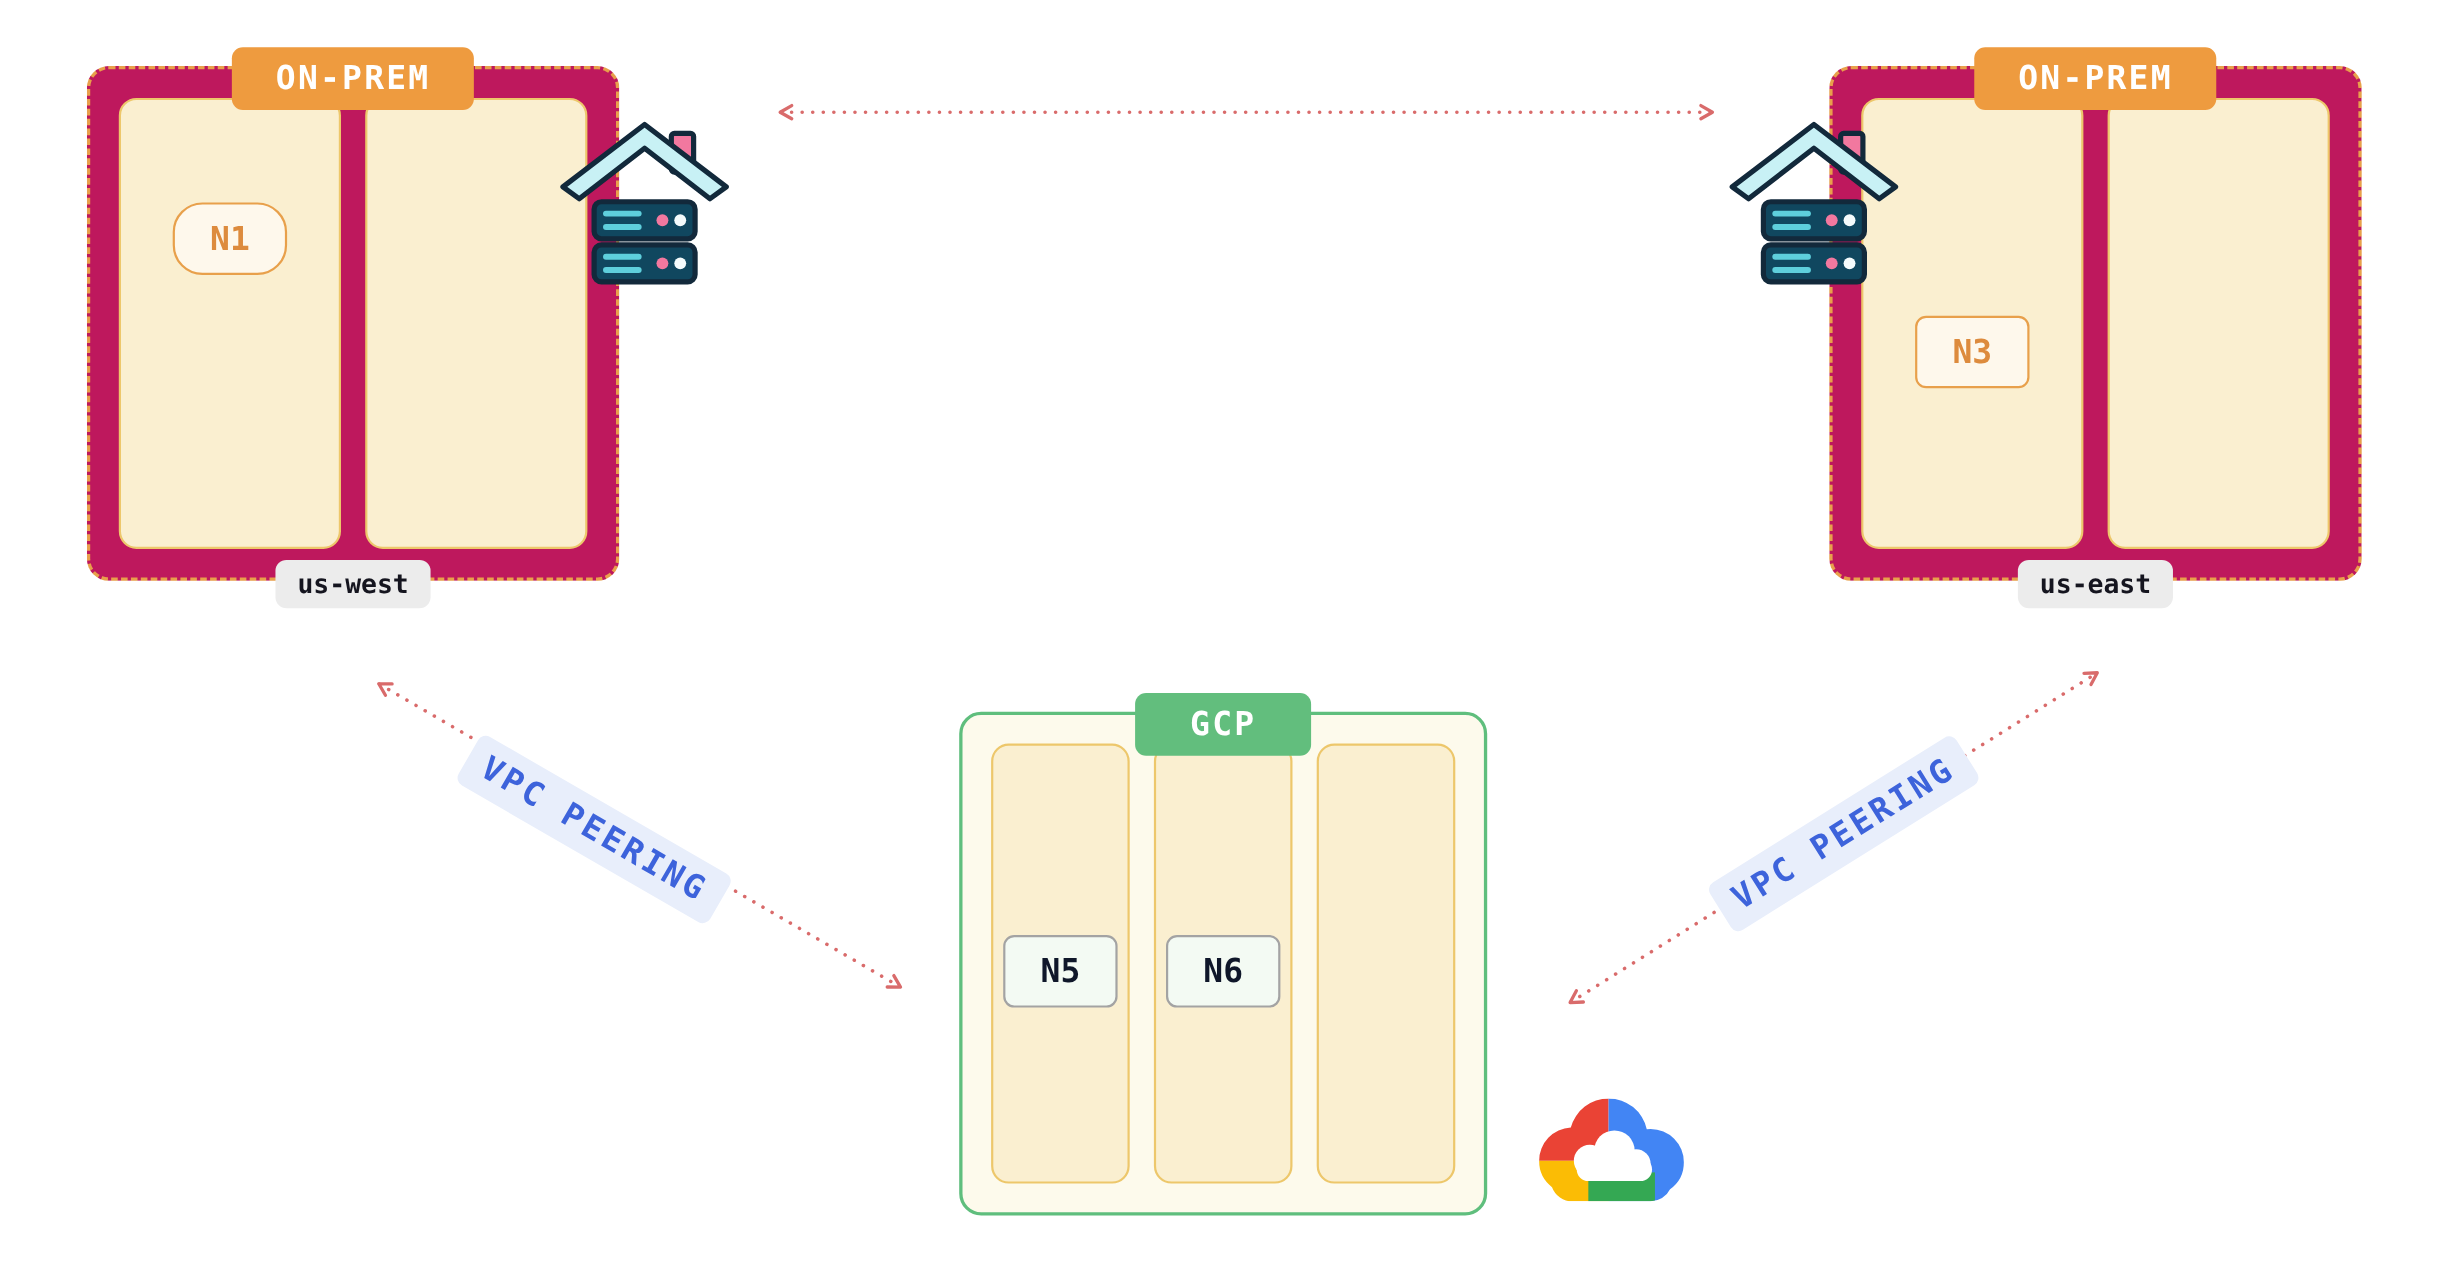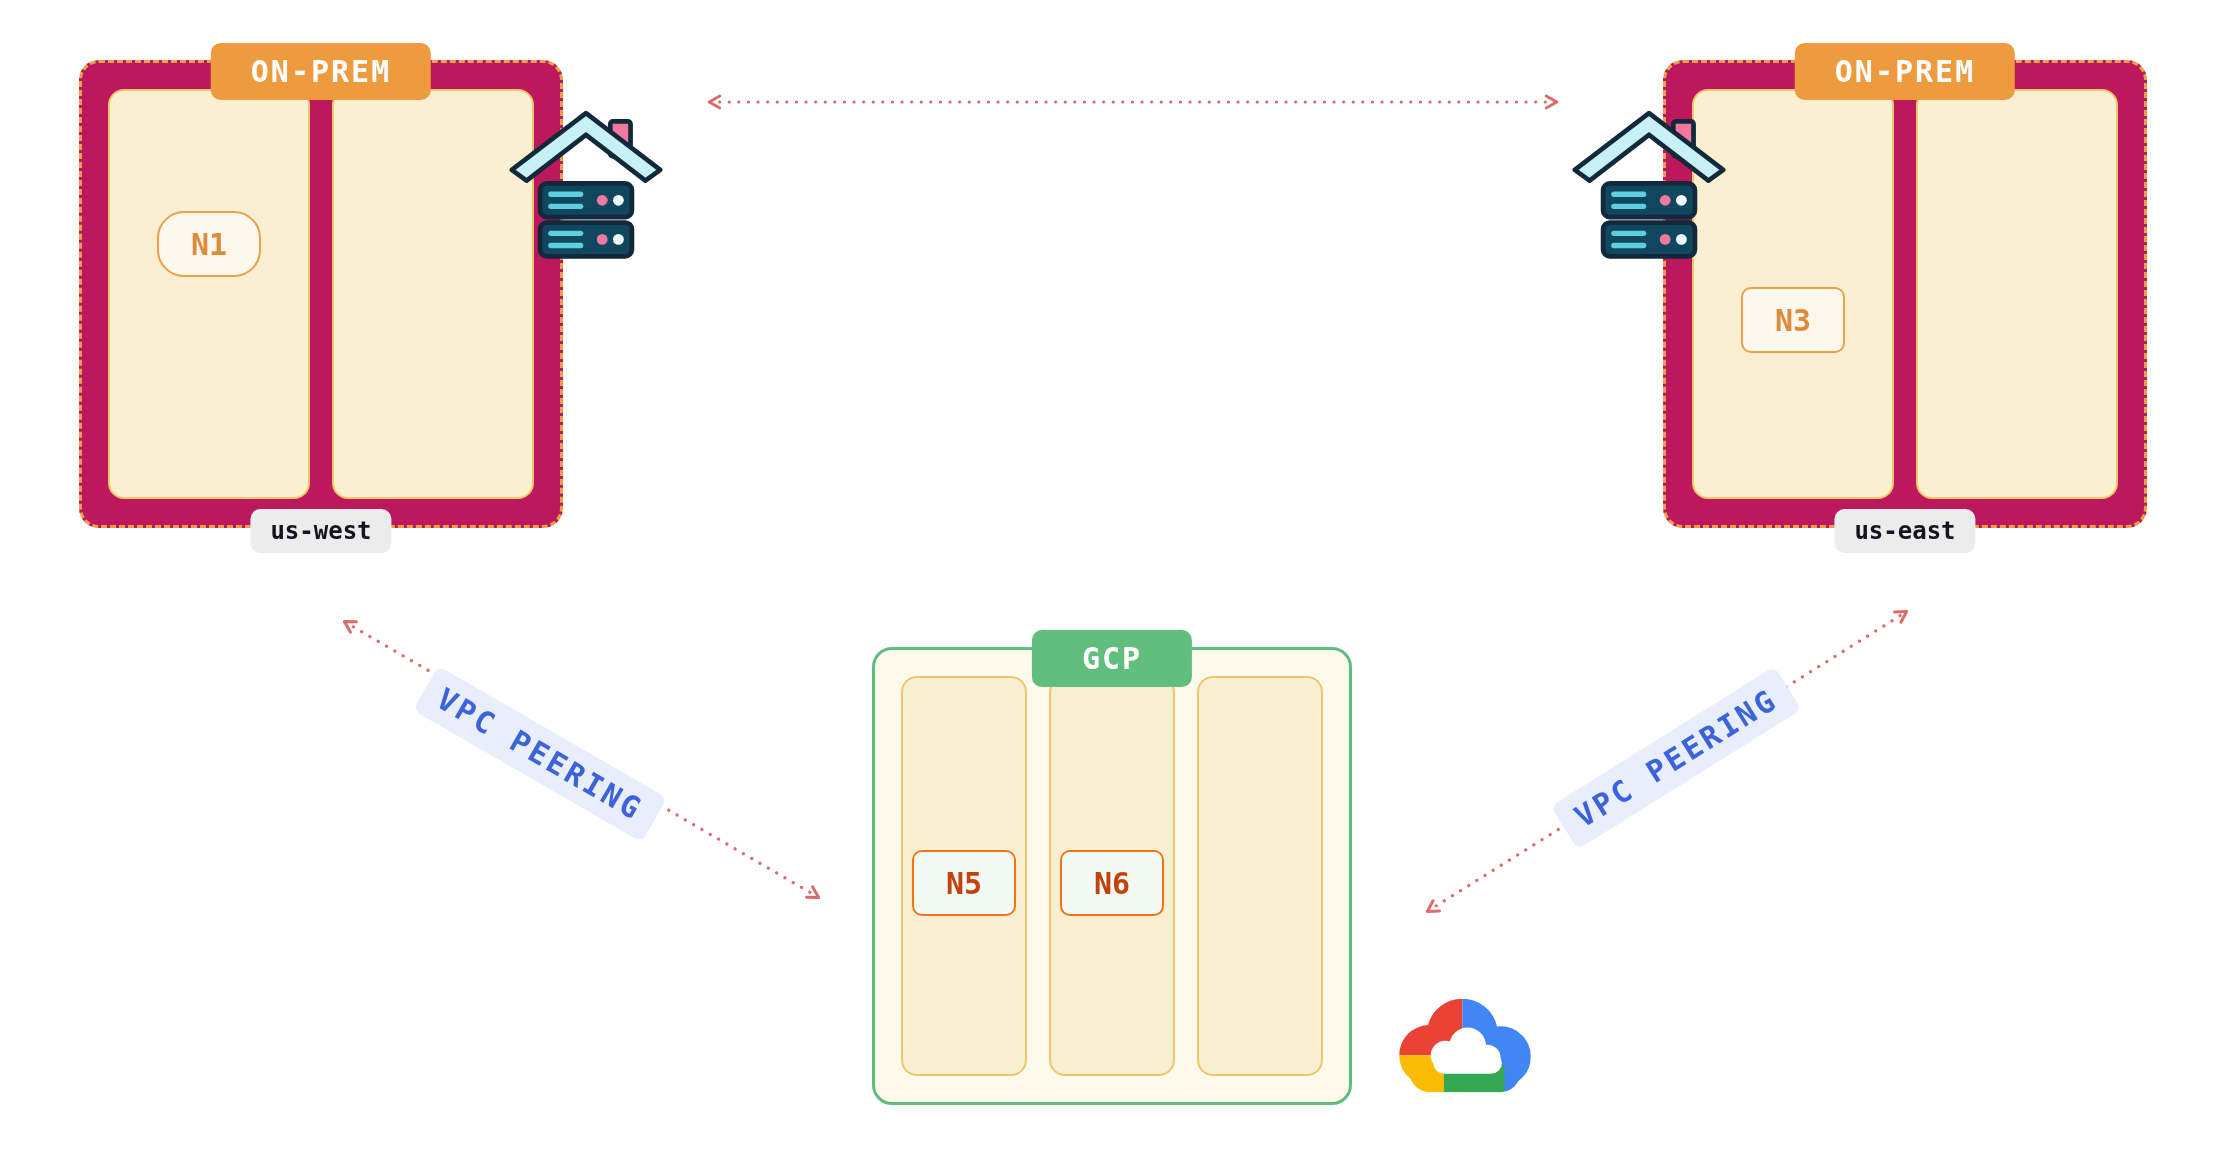--- a/index.html
+++ b/index.html
@@ -44,22 +44,22 @@
     padding: 8px 20px; border-radius: 10px; white-space: nowrap;
   }
 
   
   .node {
     width: 104px; height: 66px; border-radius: 10px;
     display: flex; align-items: center; justify-content: center;
     font-size: 30px; font-weight: bold;
   }
   .onprem-node { background: #FEF8EC; border: 2px solid #E8A04B; color: #DD8B3D; }
-  .gcp-node    { background: #F3FAF3; border: 2px solid #f97316; color: #c2410c; text-align: center; }
-  #region-us-west    .node { margin-top: 120px; border-radius: 27px; }
+  .gcp-node    { background: #F3FAF3; border: 2px solid #a3a3a3; color: #0f172a; text-align: center; }
+  #region-us-west    .node { margin-top: 93px; border-radius: 27px; }
   #region-us-east    .node { margin-top: 196px; }
   #region-us-central .node { margin-top: 172px; }
 
   
   .floating-icon { position: absolute; pointer-events: none; }
   #house-west { left:  505px; top: 94px; width: 162px; height: 168px; }
   #house-east { left: 1568px; top: 94px; width: 162px; height: 168px; }
   #gcp-logo   { left: 1386px; top: 974px; width: 158px; height: 152px; }
   .floating-icon svg { width: 100%; height: 100%; display: block; }
 

